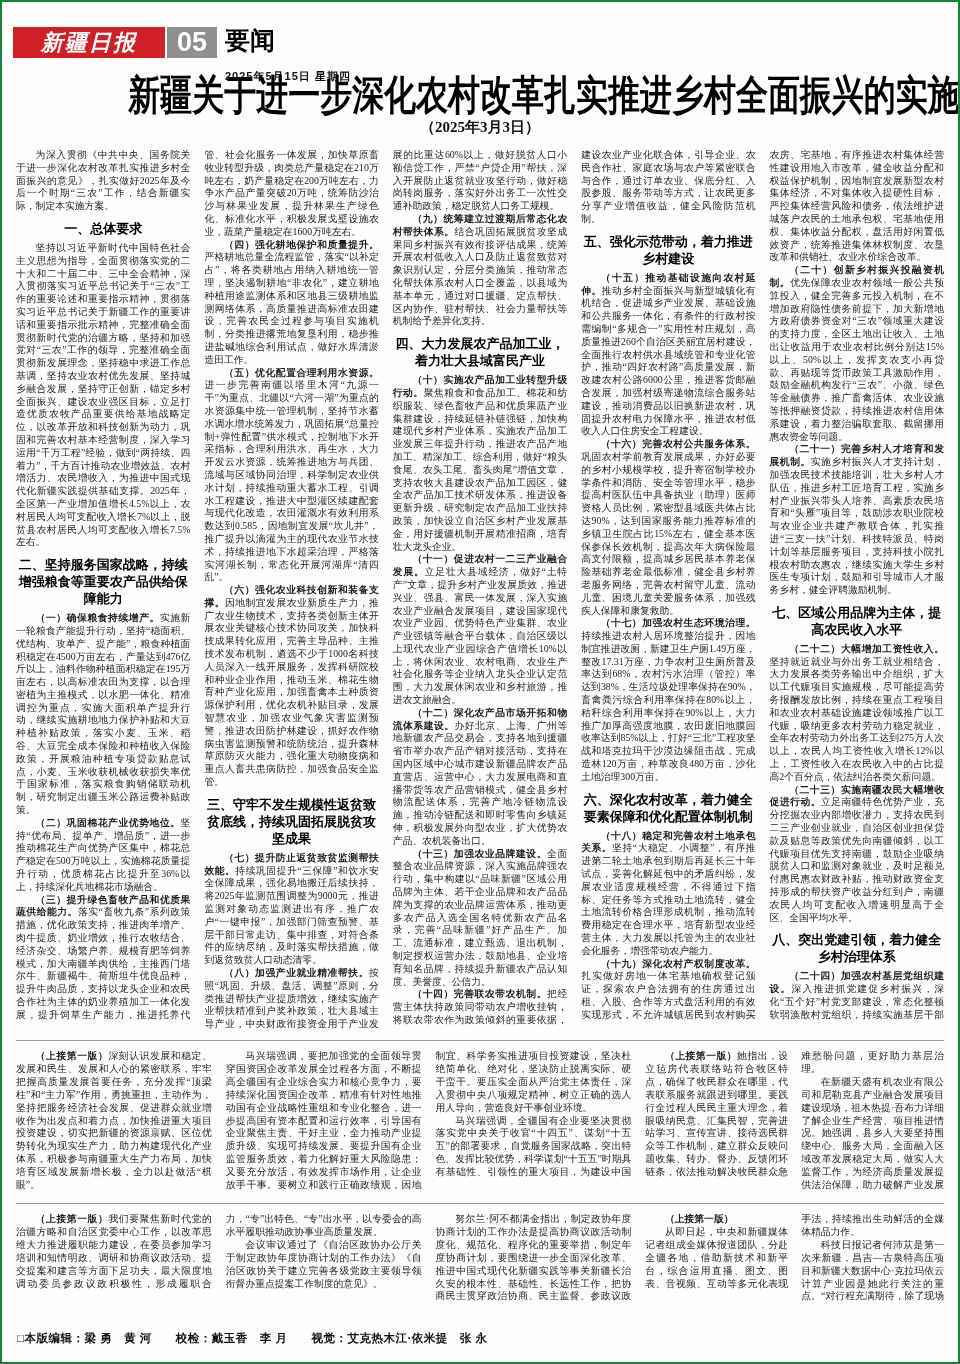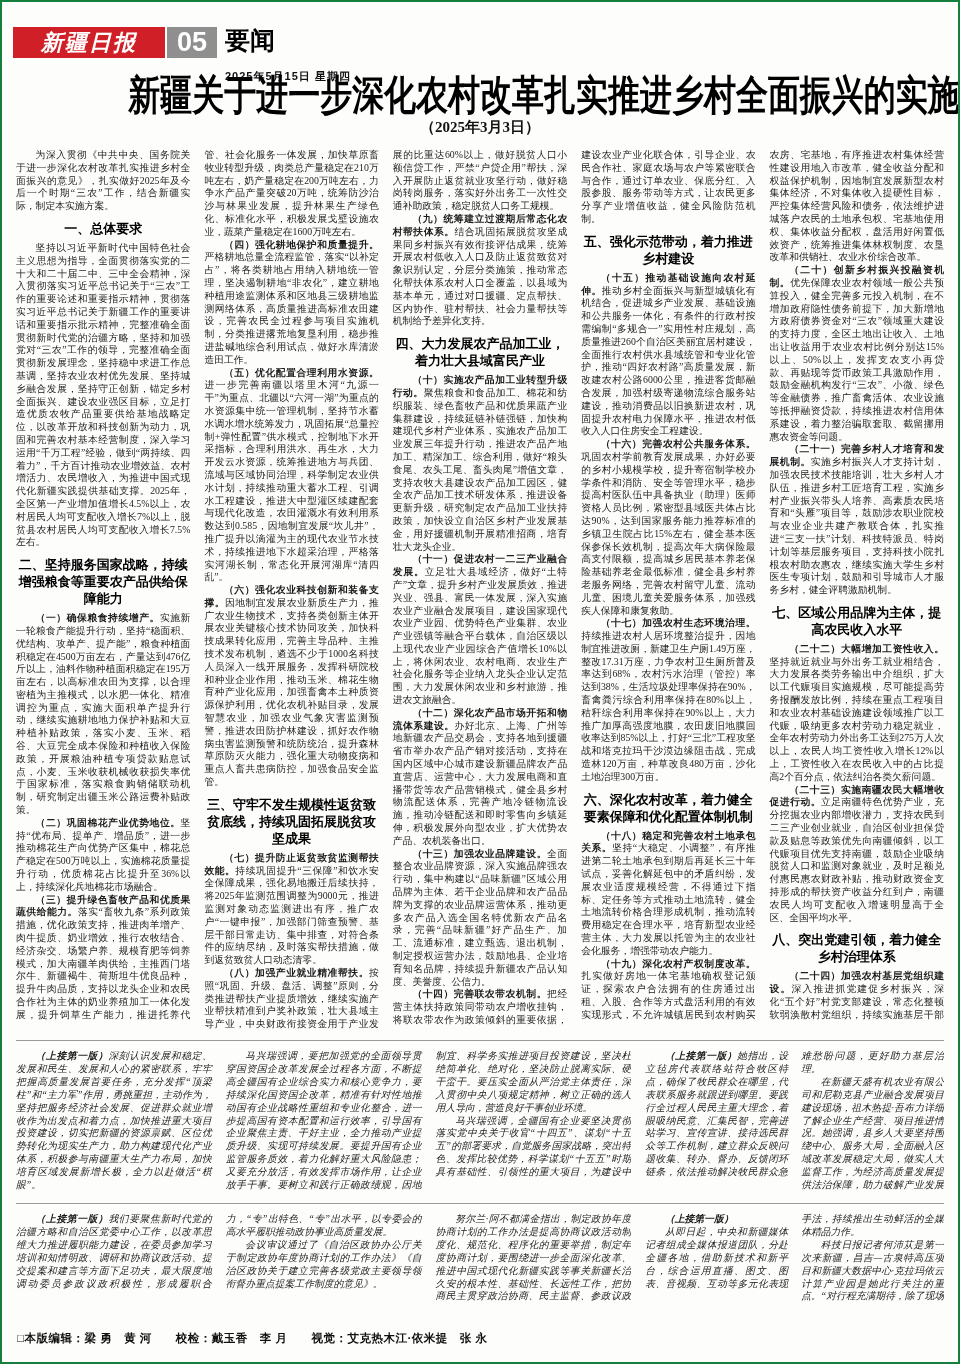--- a/index.html
+++ b/index.html
@@ -24,21 +24,21 @@
   
   .headline{margin:0;padding-top:70px;text-align:center;font-family:"Liberation Sans",sans-serif;
             font-weight:900;font-size:41px;line-height:46px;color:#000;white-space:nowrap;}
   .squeeze{display:inline-block;transform:scaleX(0.78);transform-origin:center;}
   .dateline{text-align:center;font-size:15px;font-weight:bold;color:#111;}
   
   .main-cols{margin:12px 14px 0;height:884px;column-count:5;column-gap:14px;
              column-fill:auto;overflow:hidden;text-align:justify;
              font-size:9.8px;line-height:12.8px;}
   .main-cols p,.band p{margin:0;text-indent:2em;}
-  .band{font-size:9.8px;line-height:12.9px;text-align:justify;font-style:italic;}
+  .band{font-size:9.8px;line-height:12.9px;text-align:justify;}
   .col-head{font-family:"Liberation Sans",sans-serif;font-weight:800;font-size:13px;
             line-height:17px;text-align:center;margin:7px 2px 5px;break-inside:avoid;color:#000;}
   b.lead{font-family:"Liberation Sans",sans-serif;font-weight:bold;}
   
   .rule{border:none;border-top:1px solid #9a9a9a;margin:7px 14px 0;}
   .band{display:flex;margin:9px 14px 0;}
   .band-left{width:618px;}
   .band-right{width:300px;margin-left:14px;}
   .cols3{column-count:3;column-gap:14px;column-fill:auto;overflow:hidden;}
   .cols2{column-count:2;column-gap:13px;column-fill:auto;overflow:hidden;}

